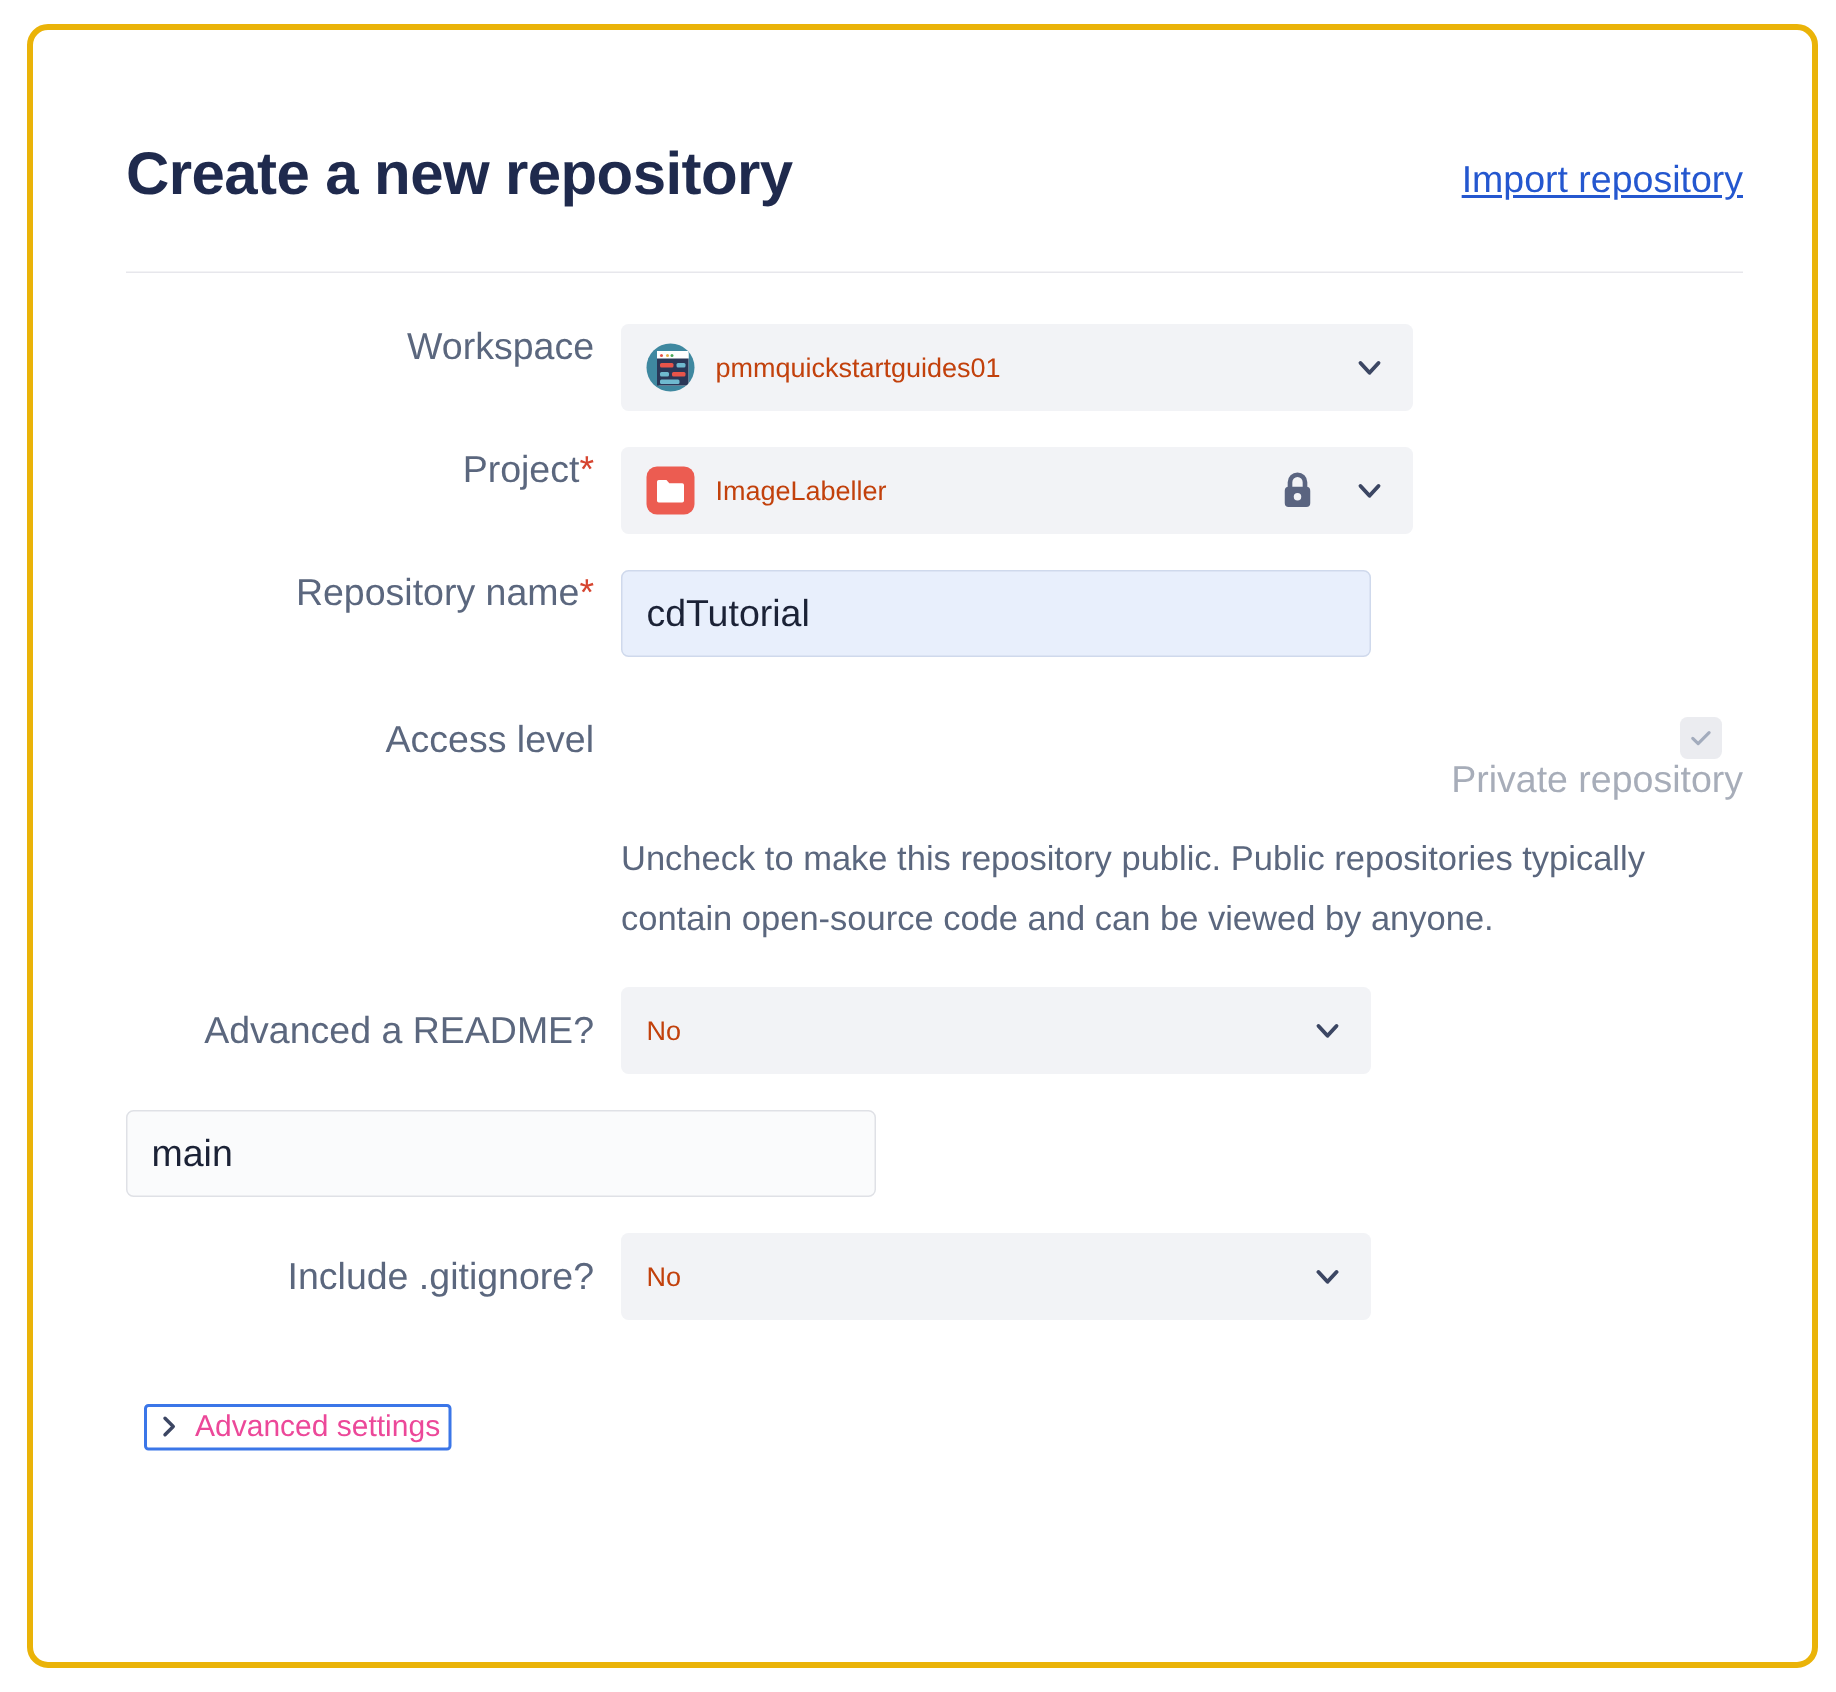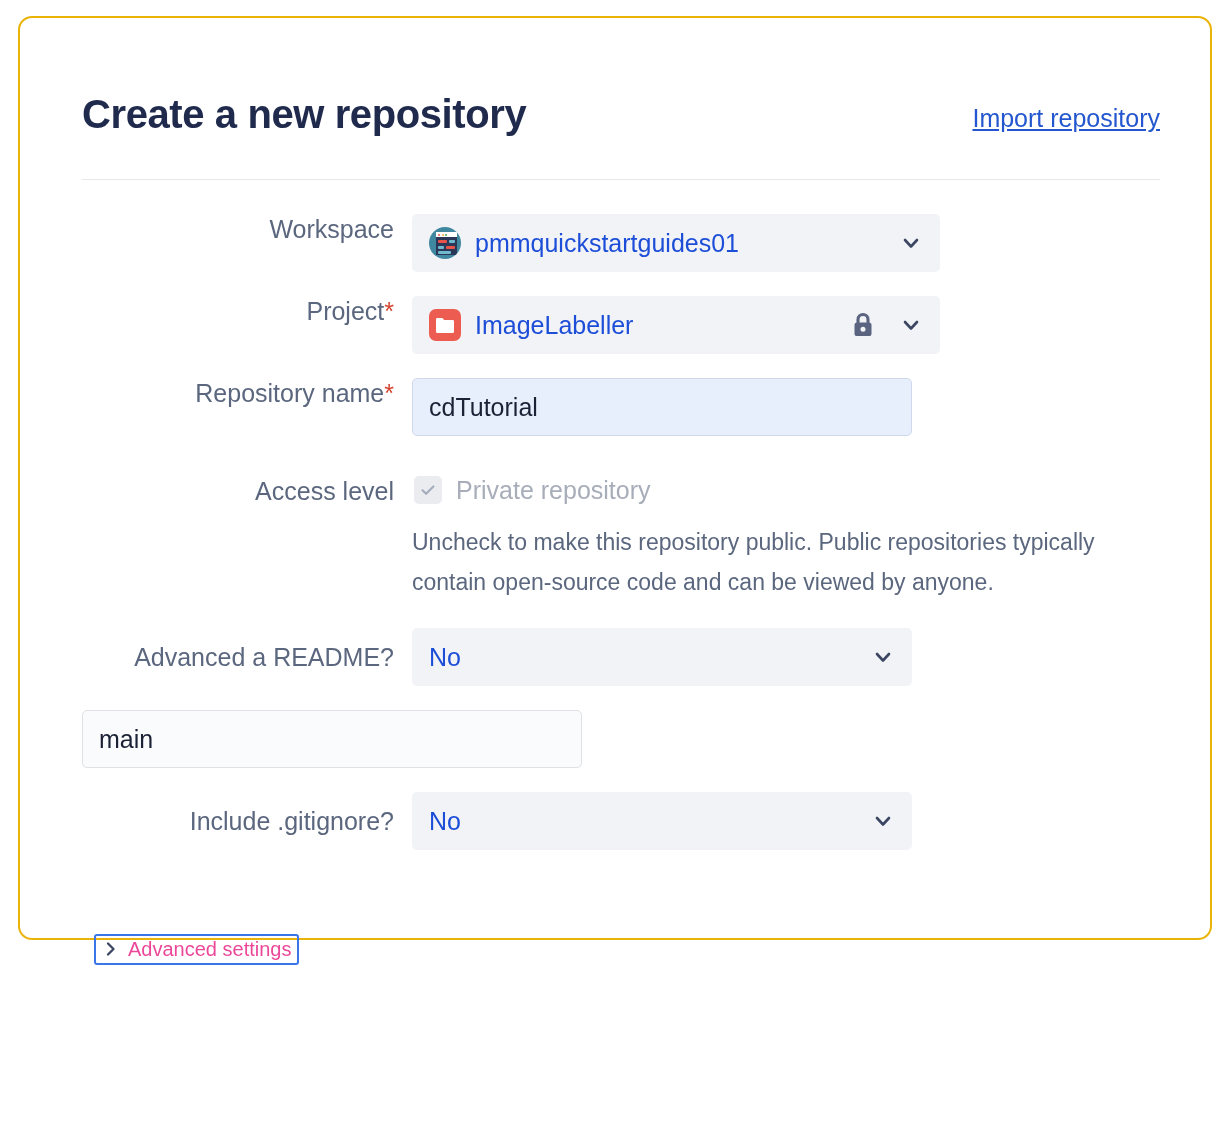--- a/index.html
+++ b/index.html
@@ -11,23 +11,23 @@
     background: #ffffff;
     font-family: "Liberation Sans", sans-serif;
     -webkit-font-smoothing: antialiased;
   }
 
   .card {
     position: absolute;
     left: 18px;
     top: 16px;
     width: 1194px;
-    height: 924px;
+    height: 1096px;
     background: #ffffff;
-    border: 2px solid #eab308;
+    border: 4px solid #eab308;
     border-radius: 14px;
   }
 
   
   .header {
     position: absolute;
     left: 62px;
     top: 66px;
     width: 1078px;
     height: 96px;
@@ -87,22 +87,22 @@
     border: 1px solid transparent;
     border-radius: 5px;
     display: flex;
     align-items: center;
     padding: 0 18px 0 16px;
     cursor: pointer;
     position: relative;
   }
   .select-field.wide { width: 528px; }
   .select-text {
-    font-size: 25px;
-    color: #1d4ed8;
+    font-size: 18px;
+    color: #c2410c;
     white-space: nowrap;
     overflow: hidden;
   }
   .chev {
     position: absolute;
     right: 18px;
     top: 50%;
     transform: translateY(-50%);
     width: 20px; height: 20px;
     display: block;
@@ -171,21 +171,21 @@
     padding: 0 16px;
     font-family: "Liberation Sans", sans-serif;
     outline: none;
   }
   .text-input.selected {
     background: #e8effc;
     border-color: #cfd9ec;
   }
 
   
-  .cb-line { display: flex; align-items: flex-start; }
+  .cb-line { display: flex; align-items: flex-end; flex-direction: column; }
   .checkbox {
     width: 28px; height: 28px;
     border-radius: 5px;
     background: #ebecf0;
     display: flex; align-items: center; justify-content: center;
     flex: none;
     margin-right: 14px;
     margin-left: 2px;
   }
   .cb-label {

